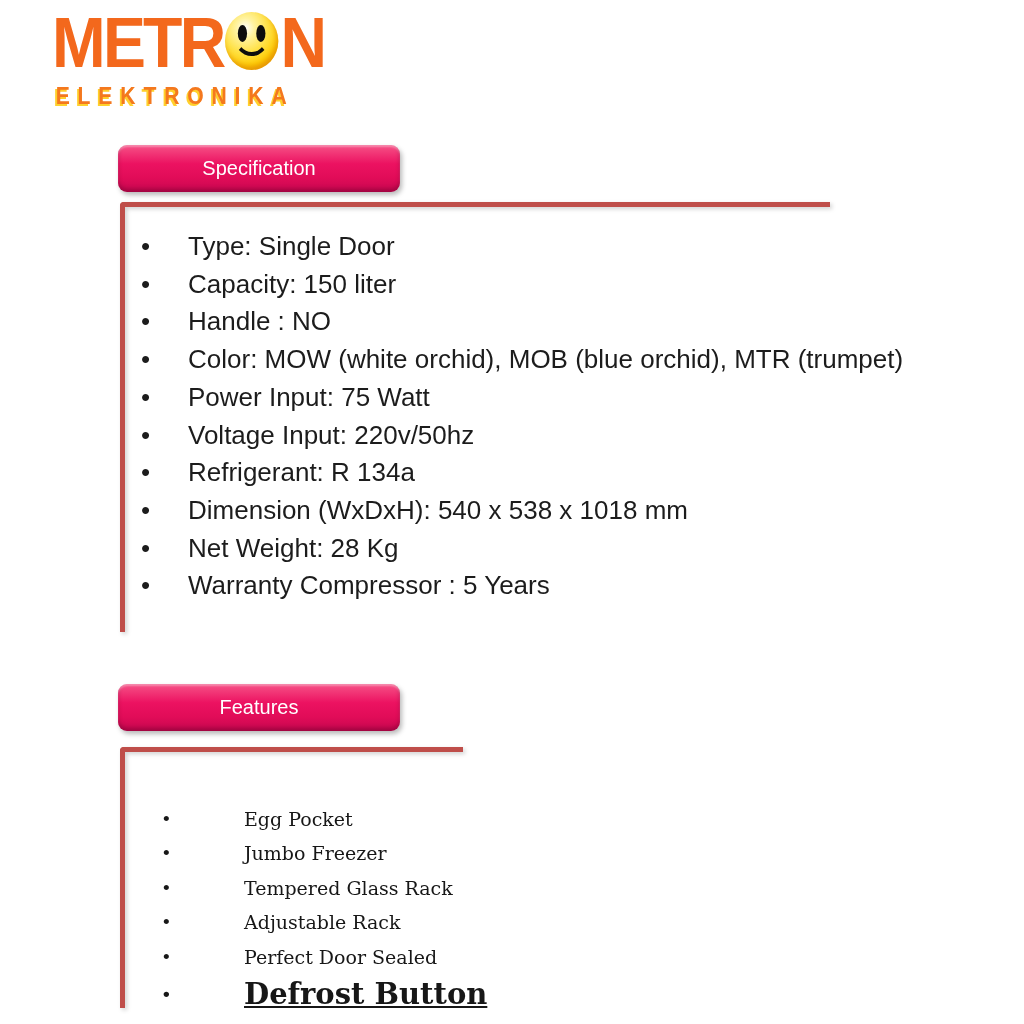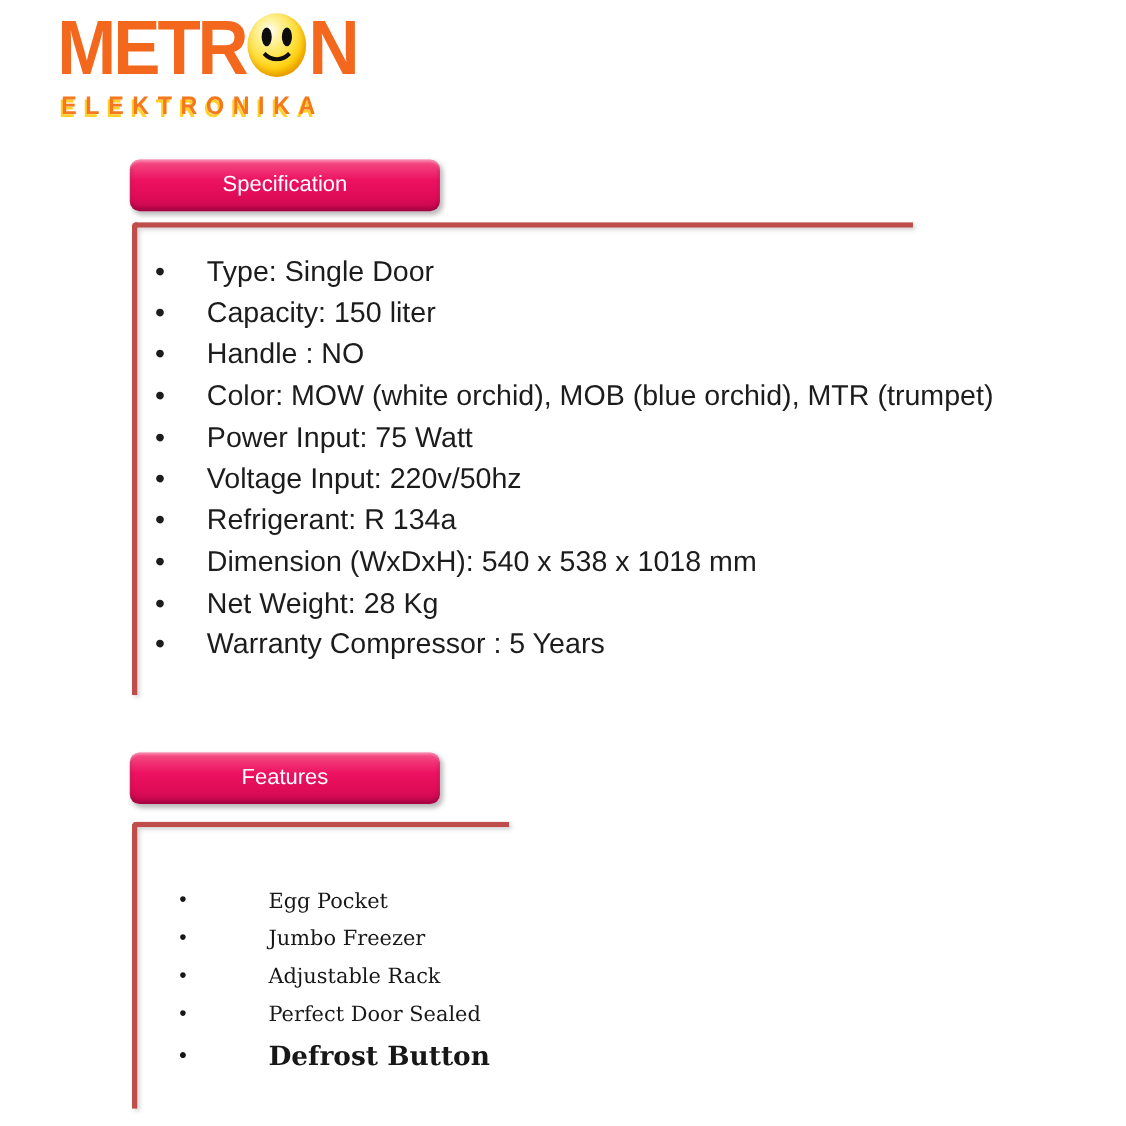--- a/index.html
+++ b/index.html
@@ -83,21 +83,21 @@
     position: absolute; left: 147px; top: 786px;
     margin: 16px; padding: 0; list-style: none;
     color: #171717; font-size: 19px;
     font-family: "DejaVu Serif", serif;
   }
   .feat-list li { position: relative; line-height: 34.4px; padding-left: 81px; white-space: nowrap; }
   .feat-list li::before {
     content: "\2022"; position: absolute; left: 0; top: 0;
     font-family: "Liberation Sans", sans-serif; font-size: 19px;
   }
-  .feat-list li.highlight { font-weight: bold; font-size: 24px; line-height: 40px; }
+  .feat-list li.highlight { font-weight: bold; font-size: 29px; line-height: 40px; text-decoration: underline; }
   .feat-list li.highlight::before { line-height: 40px; }
 </style>
 </head>
 <body>
 
 <div class="page">
 
   <header class="logo">
     <div class="logo-row">
       <span>METR</span>
@@ -131,19 +131,20 @@
   </section>
 
   <section>
     <div class="section-header feat-header">
       <span>Features</span>
     </div>
     <div class="l-border feat-border"></div>
     <ul class="feat-list">
       <li>Egg Pocket</li>
       <li>Jumbo Freezer</li>
+      <li>Tempered Glass Rack</li>
       <li>Adjustable Rack</li>
       <li>Perfect Door Sealed</li>
       <li class="highlight">Defrost Button</li>
     </ul>
   </section>
 
 </div>
 
 </body></html>

